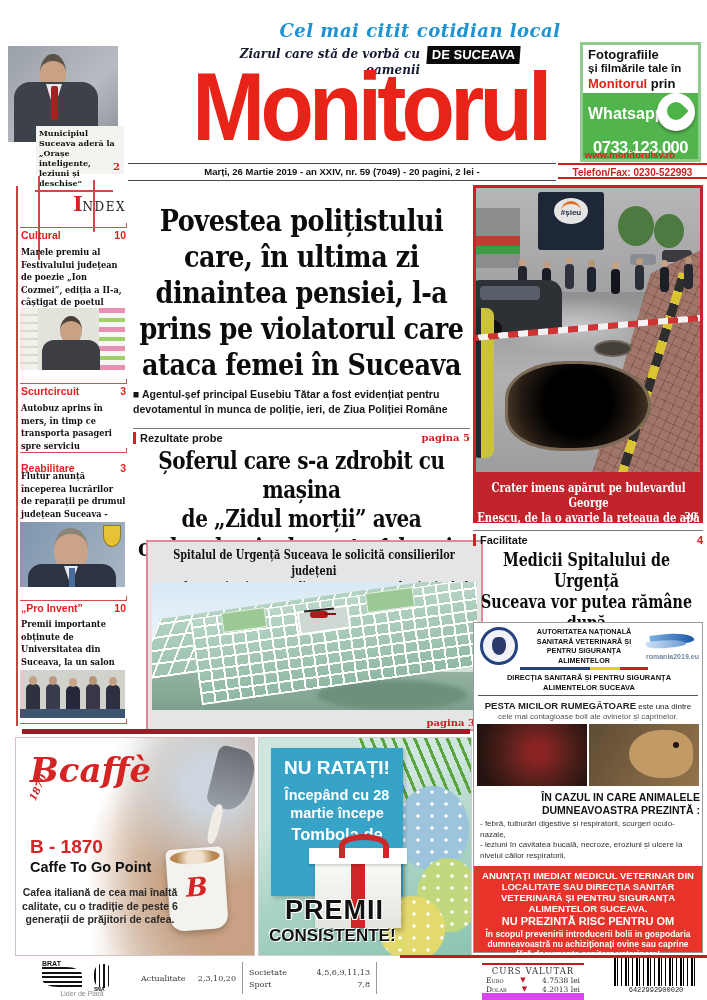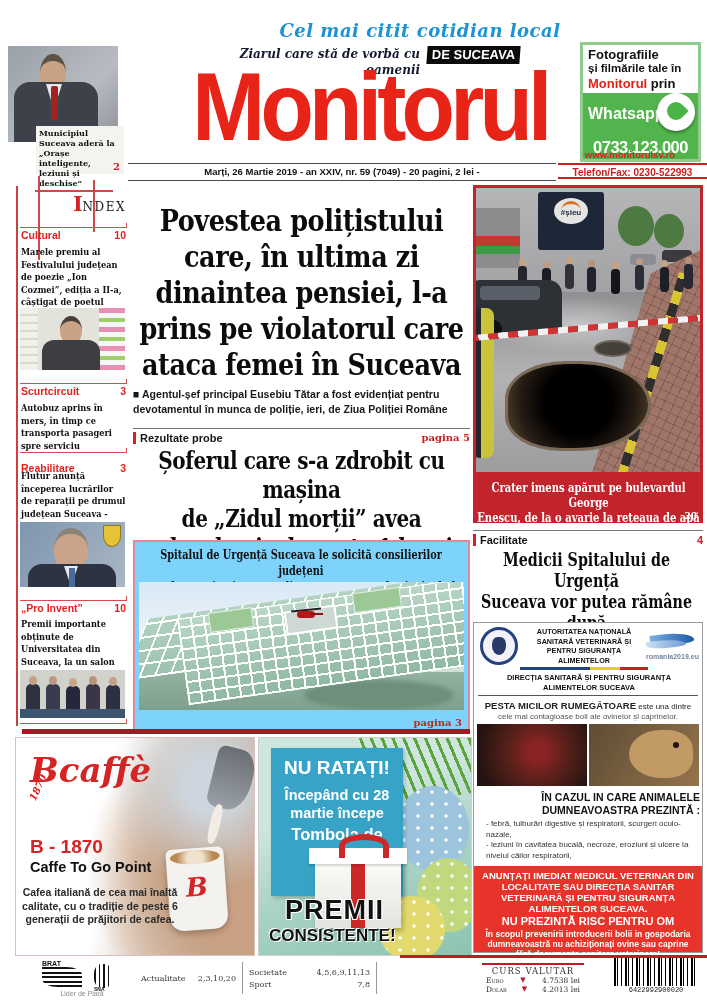--- a/index.html
+++ b/index.html
@@ -79,21 +79,21 @@
   .krow .bar{width:3px;height:12px;background:#d42020;}
   .krow .pg{color:#cc2020;font:bold 10px/12px "DejaVu Serif",serif;}
   .hl{text-align:center;color:#0c0c0c;font-family:"DejaVu Serif",serif;font-weight:bold;}
   .h1{left:110px;top:203px;width:383px;transform:scaleX(.88);transform-origin:center top;font-size:29px;line-height:36px;letter-spacing:-.5px;}
   .h2{left:91px;top:446px;width:421px;transform:scaleX(.8);transform-origin:center top;font-size:25px;line-height:29px;letter-spacing:-.5px;}
   .h3{left:435px;top:549px;width:303px;transform:scaleX(.75);transform-origin:center top;font-size:19px;line-height:21px;}
   .subhead{left:133px;top:387px;width:366px;transform:scaleX(.92);transform-origin:left top;
     font:bold 11.5px/15px "Liberation Sans",sans-serif;color:#181818;}
 
   
-  .hosp{left:133px;top:540px;width:337px;height:191px;border:2px solid #e2889a;box-sizing:border-box;background:#7dd3fc;}
+  .hosp{left:146px;top:540px;width:337px;height:191px;border:2px solid #e2889a;box-sizing:border-box;background:#e5e5e5;}
   .hosp-title{position:absolute;left:-44px;top:5px;width:420px;transform:scaleX(.78);transform-origin:center top;
     text-align:center;font:bold 12.5px/16px "DejaVu Serif",serif;color:#111;}
   .hosp-img{position:absolute;left:4px;top:40px;width:325px;height:128px;overflow:hidden;background:linear-gradient(#d9e9f5,#eef5fb 55%,#cfe0d4 70%);}
   .hosp-pg{position:absolute;right:6px;bottom:1px;color:#cc2020;font:bold 10px "DejaVu Serif",serif;}
   .ground{position:absolute;left:0;bottom:0;width:100%;height:38px;background:linear-gradient(#93b2a0,#7fa08e);}
   .gshadow{position:absolute;right:10px;bottom:0;width:150px;height:30px;background:#6d8f7c;border-radius:50%;filter:blur(2px);}
   .roofp{position:absolute;left:-6px;top:16px;width:330px;height:58px;transform:rotate(-8deg) skewX(-30deg);
     background:repeating-linear-gradient(90deg,#fff 0 2px,transparent 2px 16px),repeating-linear-gradient(0deg,#fff 0 2px,transparent 2px 13px),linear-gradient(#b3d2c2,#9dc2ae);}
   .facade{position:absolute;left:38px;top:38px;width:300px;height:86px;transform:rotate(-8deg);transform-origin:left top;
     background:repeating-linear-gradient(90deg,#fff 0 2px,transparent 2px 13px),repeating-linear-gradient(0deg,#fff 0 2px,transparent 2px 11px),linear-gradient(#b9d6c6,#8fb8a2);}
@@ -157,21 +157,21 @@
   .pesta1{position:absolute;left:2px;top:78px;width:224px;text-align:center;color:#222;font:8px/10px "Liberation Sans",sans-serif;}
   .pesta1 b{font-size:9.5px;}
   .pesta2{position:absolute;left:2px;top:89px;width:224px;text-align:center;color:#555;font:8px/10px "Liberation Sans",sans-serif;}
   .vet-ph{position:absolute;top:101px;width:110px;height:62px;}
   .vet-pha{left:3px;background:radial-gradient(circle at 55% 45%,#8a2424 12%,#55201a 45%,#241310 85%);}
   .vet-pha::after{content:"";position:absolute;left:6px;top:2px;width:46px;height:16px;border-radius:50%;background:#c receives;}
   .vet-phb{right:3px;background:linear-gradient(120deg,#5e4c34,#94744c);}
   .vet-phb::after{content:"";position:absolute;right:6px;top:6px;width:64px;height:48px;border-radius:50% 40% 40% 50%;background:#c19a66;}
   .vet-phb::before{content:"";position:absolute;right:20px;top:18px;width:6px;height:6px;border-radius:50%;background:#1e1510;z-index:1;}
   .warn-t{position:absolute;left:2px;top:168px;width:224px;text-align:right;color:#111;font:bold 10.5px/12.5px "Liberation Sans",sans-serif;}
-  .bullets{position:absolute;left:12px;top:196px;width:204px;color:#333;font:8px/10.5px "Liberation Sans",sans-serif;}
+  .bullets{position:absolute;left:6px;top:196px;width:204px;color:#333;font:8px/10.5px "Liberation Sans",sans-serif;}
   .alertbox{position:absolute;left:0;bottom:0;width:100%;height:86px;background:#e8332b;color:#fff;box-sizing:border-box;padding:4px 7px;text-align:center;}
   .al1{font:bold 9.5px/11px "Liberation Sans",sans-serif;}
   .al2{font:bold 11px/13px "Liberation Sans",sans-serif;margin-top:1px;}
   .al3{font:bold 8.5px/10px "Liberation Sans",sans-serif;margin-top:1px;}
 
   
   .redsep{left:22px;top:729px;width:448px;height:5px;background:#a81526;}
   .bcaffe{left:15px;top:737px;width:240px;height:219px;border:1px solid #d8c0c0;box-sizing:border-box;overflow:hidden;
     background:radial-gradient(circle at 82% 22%,#cdd6de 0 10%,transparent 40%),radial-gradient(circle at 95% 60%,#c7a183 0 30%,transparent 60%),linear-gradient(100deg,#fff 0 40%,#e7dcd2 55%,#b49480 100%);}
   .bc-logo{position:absolute;left:14px;top:14px;color:#d42424;font:italic bold 34px/36px "DejaVu Serif",serif;}
@@ -211,21 +211,21 @@
   .brat-flag{position:absolute;left:0;top:7px;width:40px;height:20px;
     background:repeating-linear-gradient(180deg,#111 0 2px,transparent 2px 4.5px);border-radius:0 40% 0 40%;}
   .sna-flag{position:absolute;left:52px;top:4px;width:18px;height:24px;
     background:repeating-linear-gradient(90deg,#111 0 1.5px,transparent 1.5px 4.5px);border-radius:40%;}
   .sna-word{position:absolute;left:52px;top:26px;font:bold 5px "Liberation Sans",sans-serif;color:#111;}
   .brat-cap{position:absolute;left:0;top:30px;width:80px;text-align:center;color:#8a8a8a;font:7px "Liberation Sans",sans-serif;}
   .ftable{left:135px;top:962px;width:344px;height:32px;display:flex;font-family:"DejaVu Serif",serif;color:#3a3a3a;font-size:8px;}
   .fcell{box-sizing:border-box;padding:2px 6px;border-right:1px solid #999;display:flex;flex-direction:column;justify-content:center;gap:3px;}
   .frow{display:flex;justify-content:space-between;}
   .fc1{width:108px;}.fc2{width:134px;}.fc3{width:102px;border-right:none;}
-  .curs{left:482px;top:963px;width:102px;height:38px;border-top:2px solid #c01c24;border-bottom:1px solid #d946ef;box-sizing:border-box;
+  .curs{left:482px;top:963px;width:102px;height:38px;border-top:2px solid #c01c24;border-bottom:8px solid #d946ef;box-sizing:border-box;
     font-family:"DejaVu Serif",serif;color:#333;}
   .curs-t{text-align:center;font-size:8.5px;font-variant:small-caps;letter-spacing:1px;padding-top:1px;}
   .curs-row{display:flex;justify-content:space-between;padding:0 4px;font-size:7.5px;line-height:9px;}
   .curs-row .dn{color:#c01c24;font-size:7px;}
   .curs-row .nm{font-variant:small-caps;}
   .barcode{left:610px;top:958px;width:92px;height:38px;}
   .bars{position:absolute;left:4px;top:0;width:84px;height:28px;
     background:repeating-linear-gradient(90deg,#000 0 2px,#fff 2px 3px,#000 3px 4px,#fff 4px 7px,#000 7px 8px,#fff 8px 11px);}
   .bdig{position:absolute;left:0;top:28px;width:100%;text-align:center;font:7px "Liberation Mono",monospace;color:#222;background:#fff;}
 </style>

